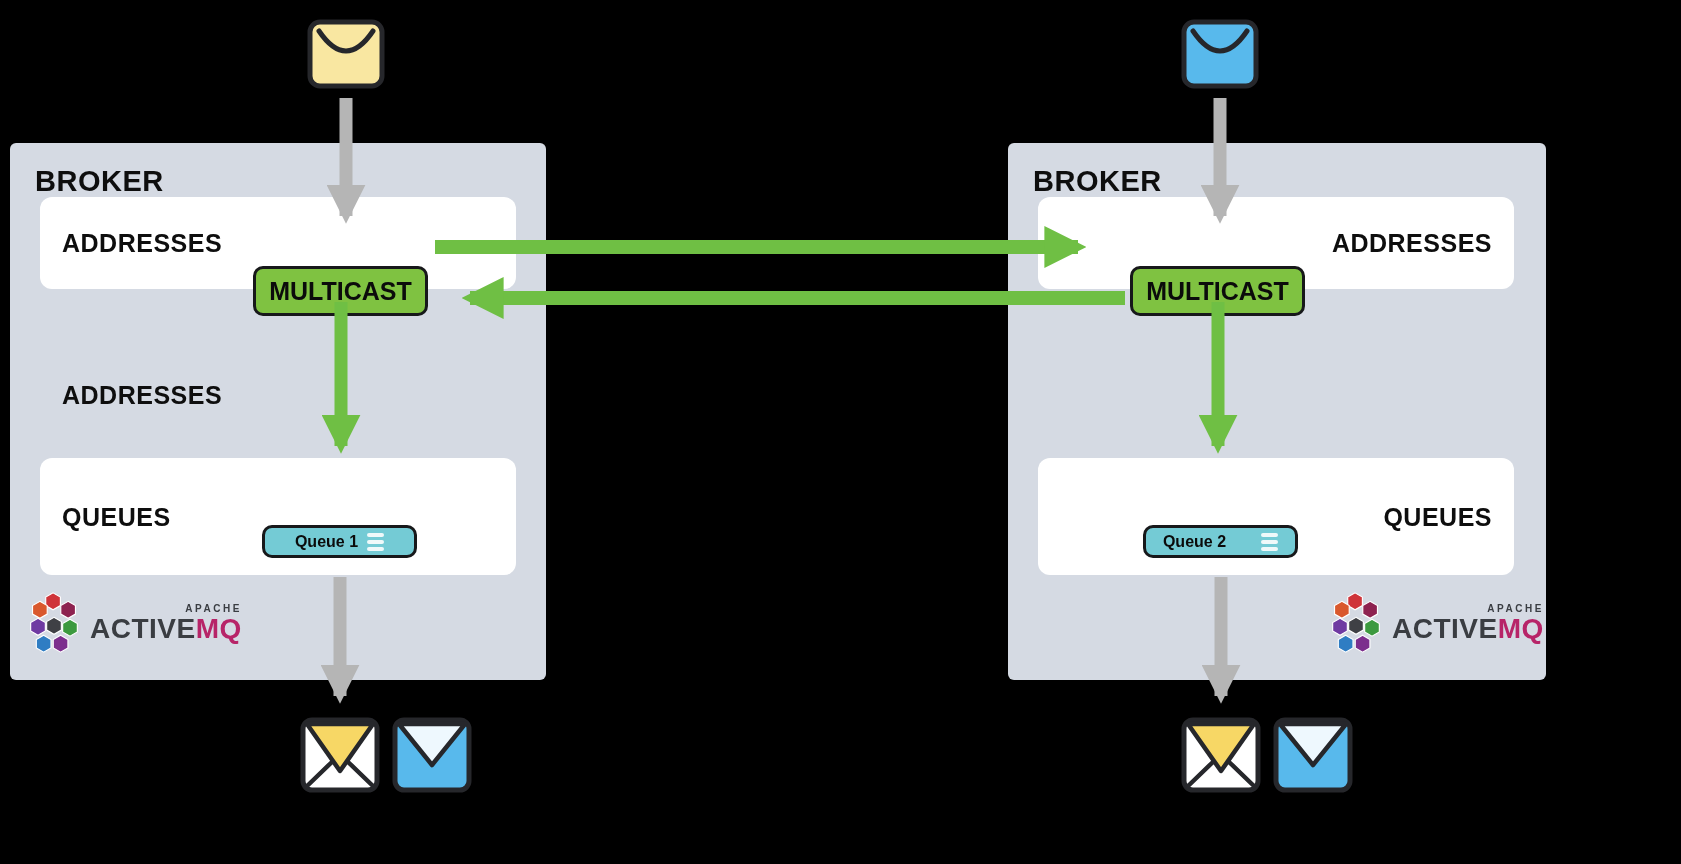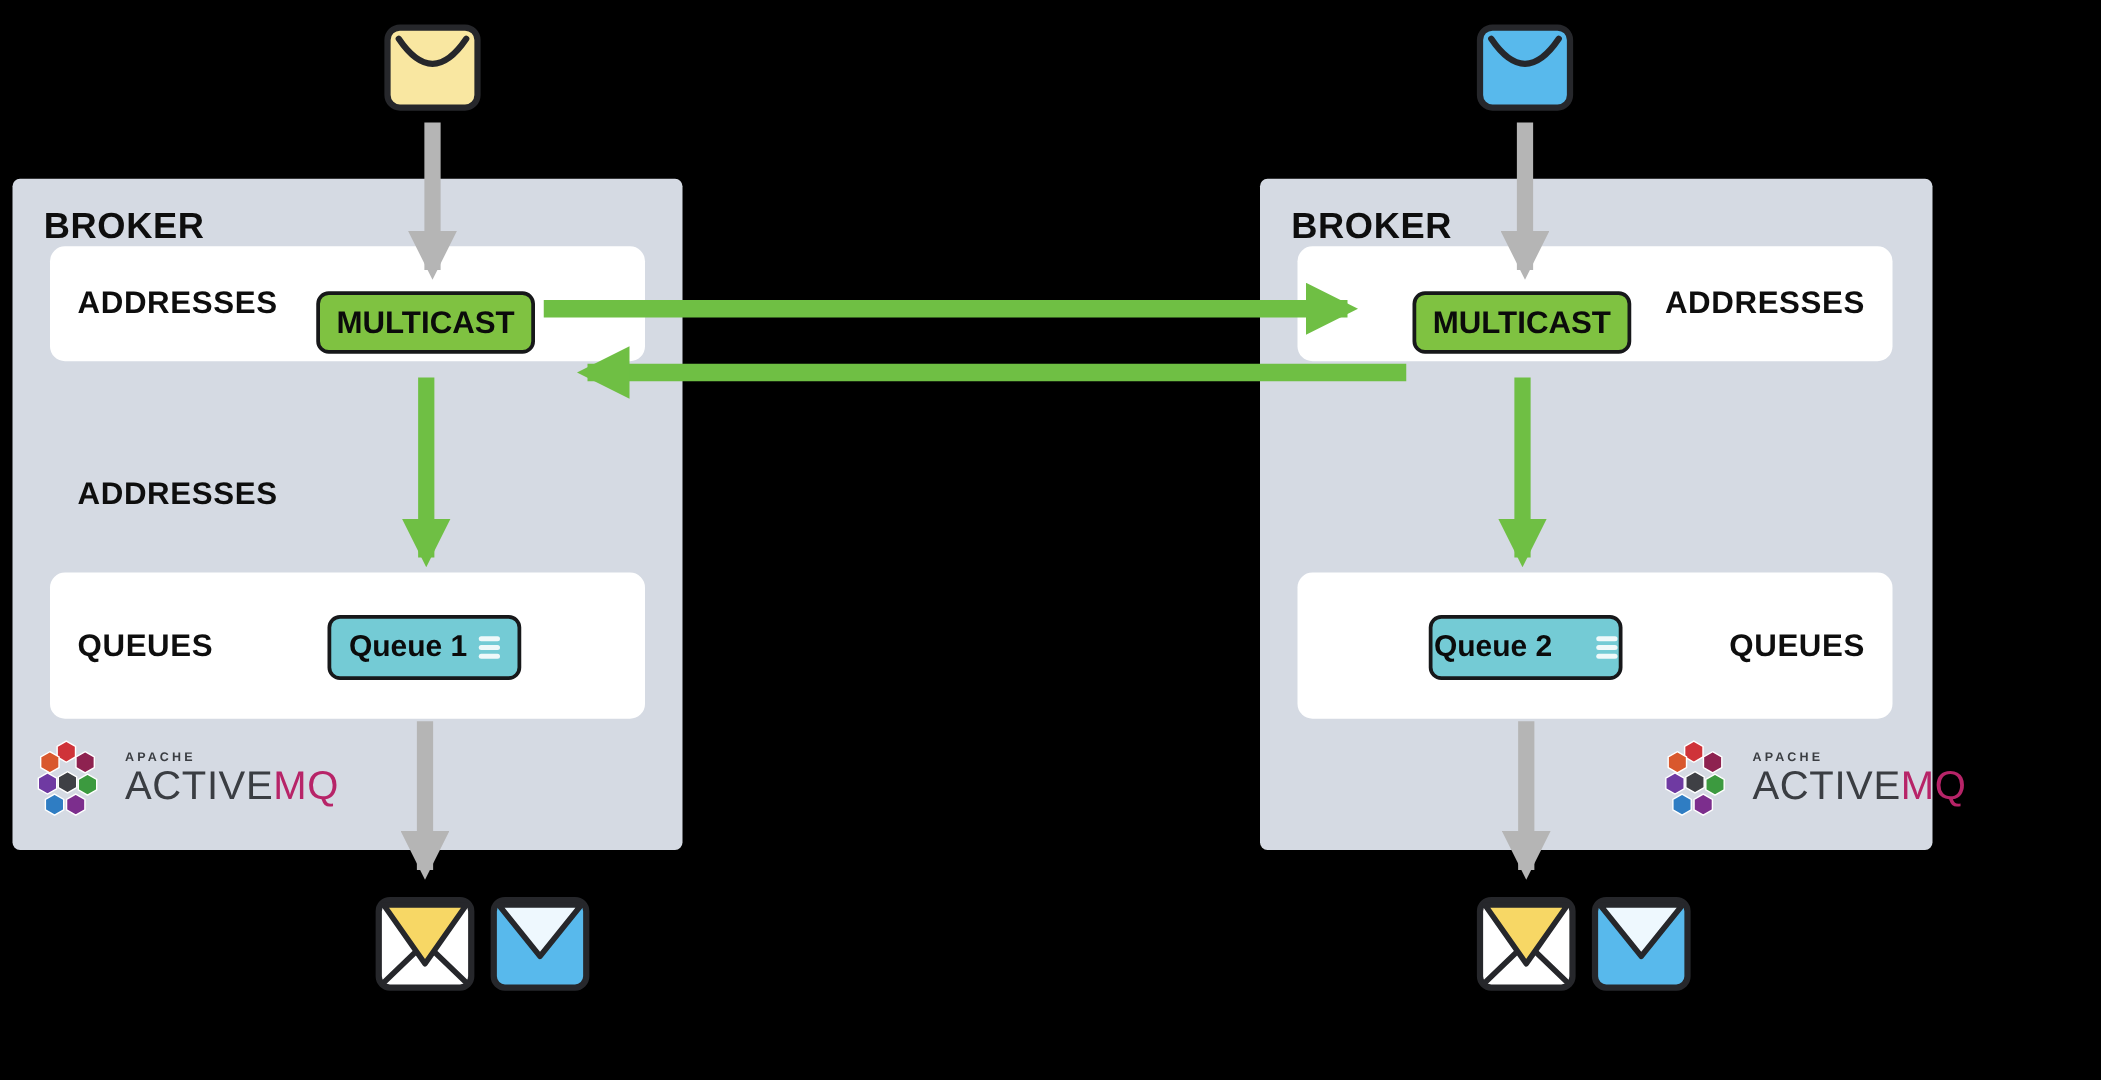--- a/index.html
+++ b/index.html
@@ -73,40 +73,41 @@
   
   .badge {
     position: absolute;
     display: flex;
     align-items: center;
     justify-content: center;
     border: 3px solid #17181a;
     border-radius: 10px;
     font-weight: 800;
     color: #0b0b0b;
+    margin-top: 33px;
   }
   .multicast { top: 36px; width: 175px; height: 50px; background: #7fc241; font-size: 25px; }
-  .queue     { top: 34px; width: 155px; height: 52px; background: #74cbd5; font-size: 24px; gap: 9px; }
+  .queue     { top: 34px; width: 155px; height: 33px; background: #74cbd5; font-size: 16px; gap: 9px; }
   .broker-left  .multicast { left: 213px; }
   .broker-right .multicast { left: 92px; }
   .broker-left  .queue { left: 222px; }
   .broker-right .queue { left: 105px; gap: 35px; }
 
   .list-icon { display: inline-flex; flex-direction: column; gap: 3px; }
   .list-icon i { display: block; width: 17px; height: 4px; background: #eff9fa; border-radius: 2px; }
 
   
-  .logo { position: absolute; display: flex; align-items: center; gap: 20px; }
+  .logo { position: absolute; display: flex; align-items: center; gap: 10px; text-align: right; }
   .logo-left  { left: 18px;  top: 448px; }
   .logo-right { left: 322px; top: 448px; }
   .logo-text .apache {
     font-size: 10px; font-weight: 700; letter-spacing: 2.5px; color: #3a3d42;
   }
   .logo-text .name {
-    font-size: 32px; font-weight: 400; letter-spacing: .5px; color: #3a3d42; line-height: 1.05;
+    font-size: 28px; font-weight: 700; letter-spacing: .5px; color: #3a3d42; line-height: 1.05;
   }
   .logo-text .mq { color: #b72468; }
 
   
   .envelope { position: absolute; }
   .env-top-left  { left: 306px;  top: 16px; }
   .env-top-right { left: 1180px; top: 16px; }
   .env-bottom-left-a  { left: 298px;  top: 713px; }
   .env-bottom-left-b  { left: 390px;  top: 713px; }
   .env-bottom-right-a { left: 1179px; top: 713px; }

